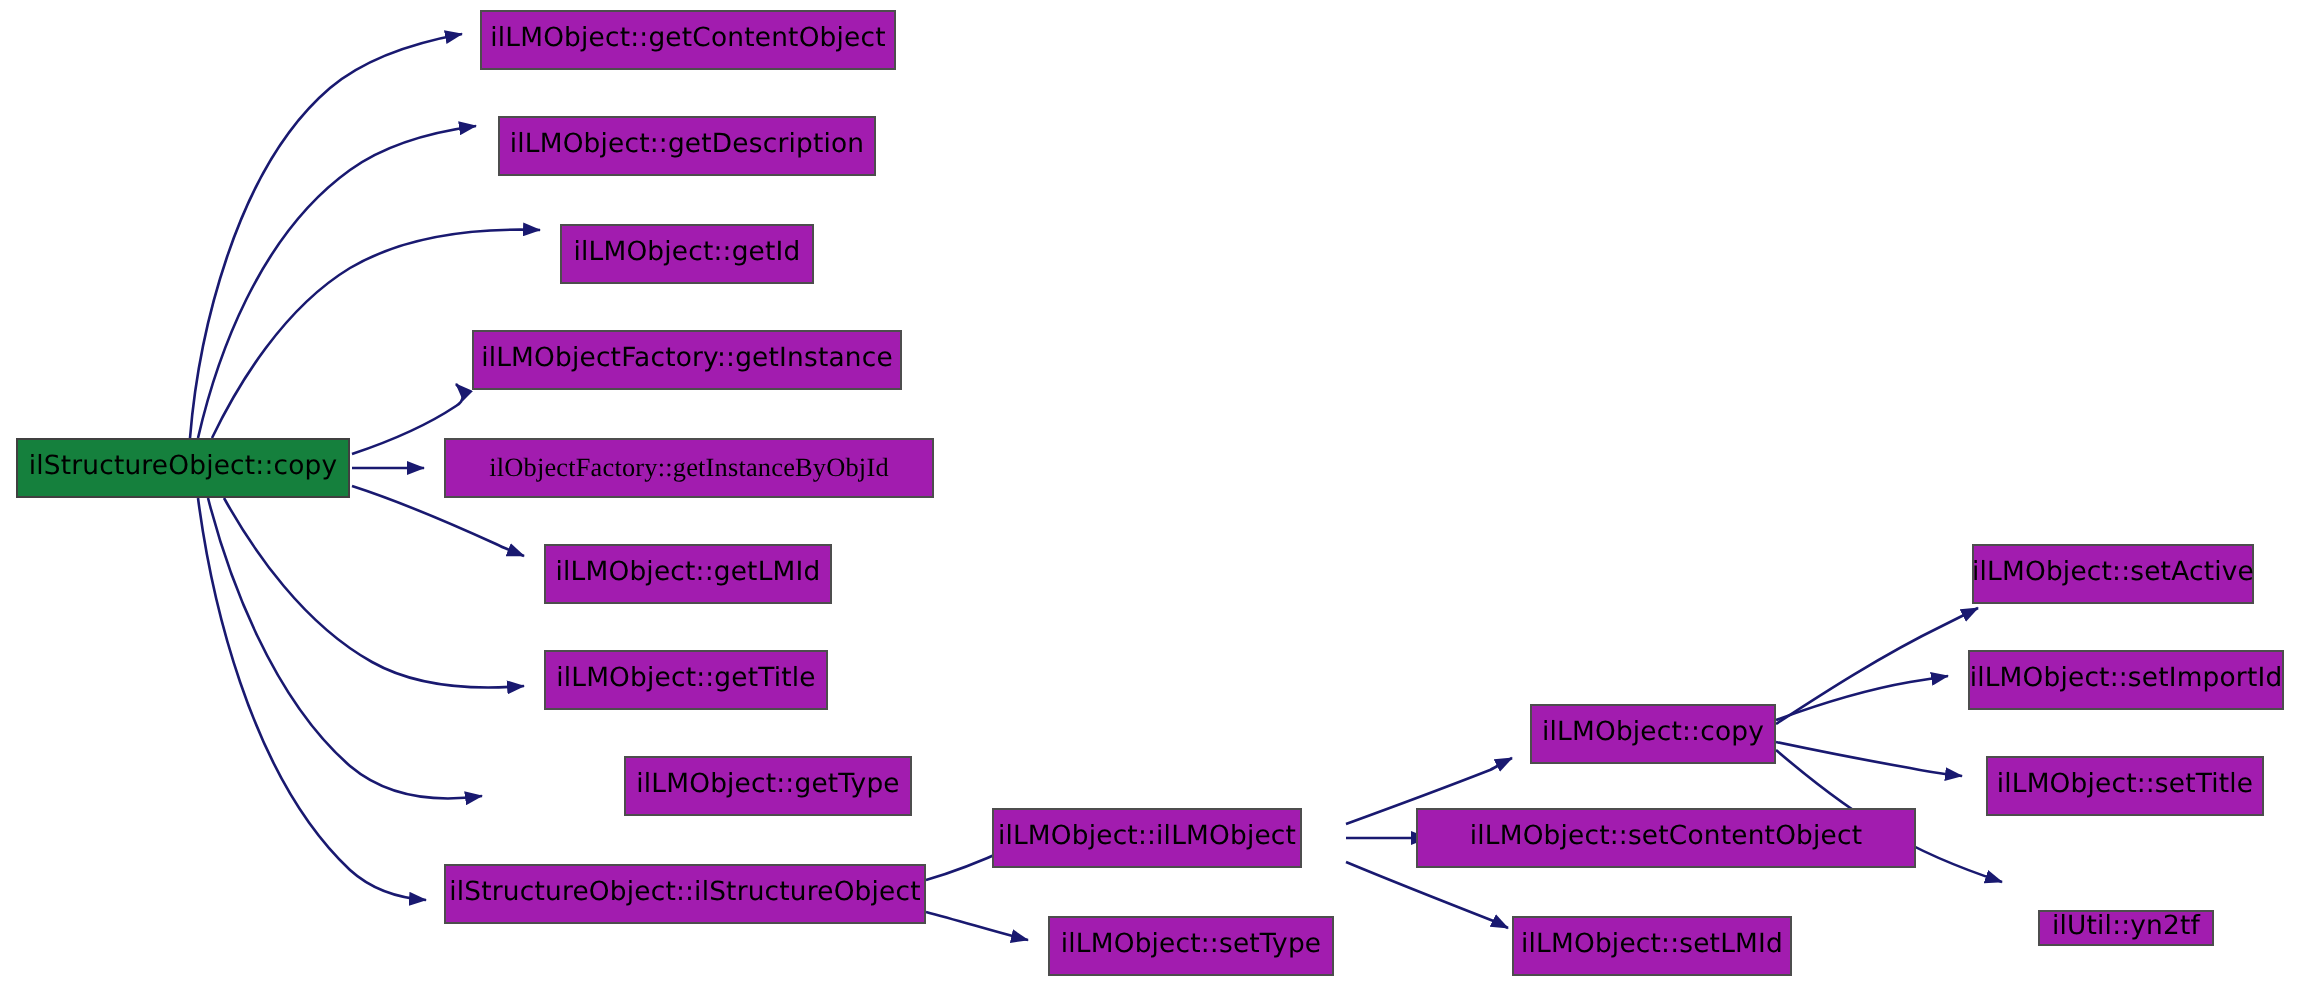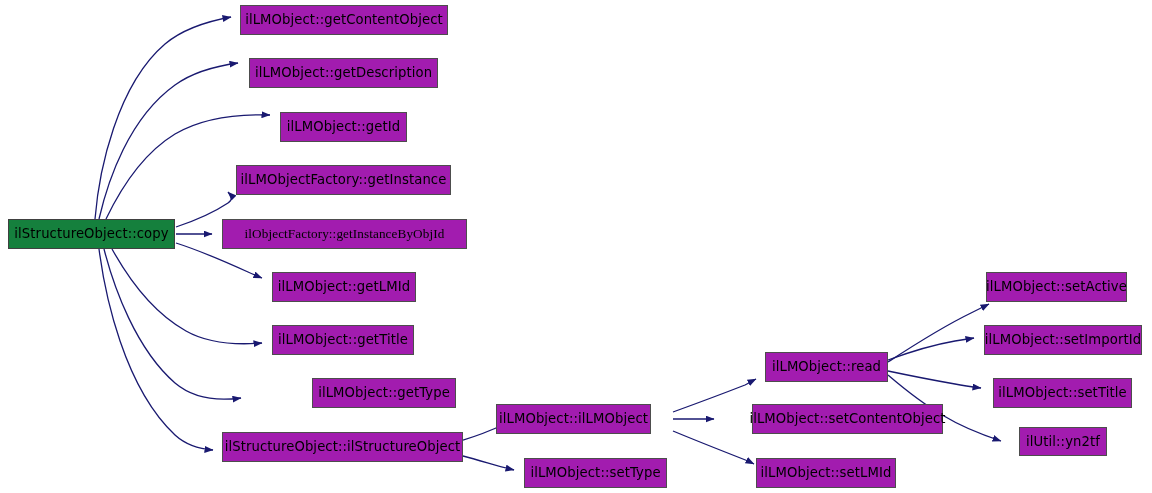--- a/index.html
+++ b/index.html
@@ -109,34 +109,34 @@
       <div class="gnode" style="left: 222px; top: 432px; width: 241px; height: 30px;">
         <span class="lbl">ilStructureObject::ilStructureObject</span>
       </div>
       <div class="gnode" style="left: 496px; top: 404px; width: 155px; height: 30px;">
         <span class="lbl">ilLMObject::ilLMObject</span>
       </div>
       <div class="gnode" style="left: 524px; top: 458px; width: 143px; height: 30px;">
         <span class="lbl">ilLMObject::setType</span>
       </div>
       <div class="gnode" style="left: 765px; top: 352px; width: 123px; height: 30px;">
-        <span class="lbl">ilLMObject::read</span>
+        <span class="lbl">ilLMObject::copy</span>
       </div>
-      <div class="gnode" style="left: 752px; top: 404px; width: 191px; height: 30px;">
+      <div class="gnode" style="left: 708px; top: 404px; width: 250px; height: 30px;">
         <span class="lbl">ilLMObject::setContentObject</span>
       </div>
       <div class="gnode" style="left: 756px; top: 458px; width: 140px; height: 30px;">
         <span class="lbl">ilLMObject::setLMId</span>
       </div>
       <div class="gnode" style="left: 986px; top: 272px; width: 141px; height: 30px;">
         <span class="lbl">ilLMObject::setActive</span>
       </div>
       <div class="gnode" style="left: 984px; top: 325px; width: 158px; height: 30px;">
         <span class="lbl">ilLMObject::setImportId</span>
       </div>
       <div class="gnode" style="left: 993px; top: 378px; width: 139px; height: 30px;">
         <span class="lbl">ilLMObject::setTitle</span>
       </div>
-      <div class="gnode" style="left: 1019px; top: 427px; width: 88px; height: 29px;">
+      <div class="gnode" style="left: 1019px; top: 455px; width: 88px; height: 18px;">
         <span class="lbl">ilUtil::yn2tf</span>
       </div>
     </div>
 </div>
 
 </body></html>

